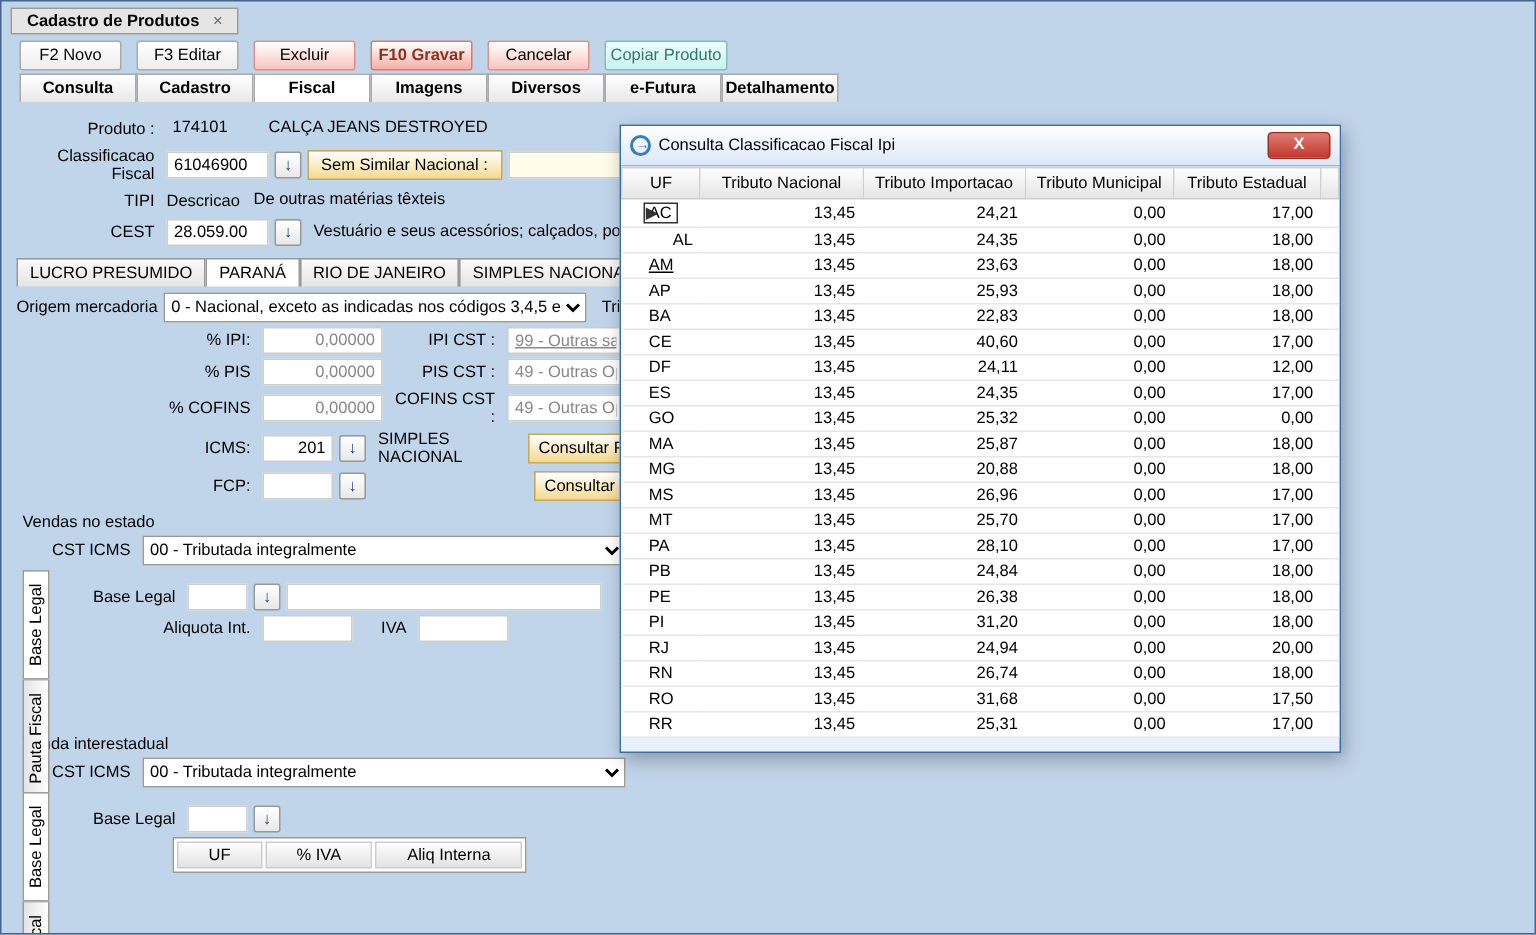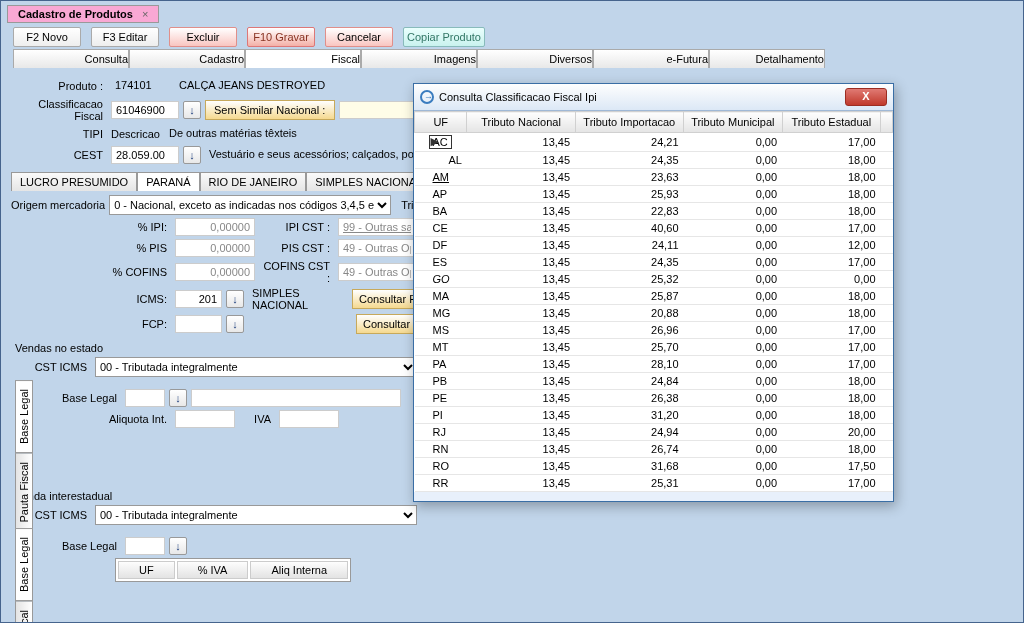--- a/index.html
+++ b/index.html
@@ -1,25 +1,25 @@
 <!DOCTYPE html>
 <html><head>
 <meta charset="utf-8">
 <style>
 * { box-sizing: border-box; font-family: Arial, sans-serif; font-size: 11px; margin: 0; padding: 0; }
 body { background: #c1d5ea; width: 1024px; height: 623px; overflow: hidden; position: relative; border: 1px solid #46648d; }
-.tab-header { background: #f9a8d4; border: 1px solid #999; display: inline-block; padding: 2px 10px; margin: 4px 0 0 6px; position: relative; }
+.tab-header { background: #e5e5e5; border: 1px solid #999; display: inline-block; padding: 2px 10px; margin: 4px 0 0 6px; position: relative; }
 .tab-close { margin-left: 6px; color: #666; cursor: pointer; }
 .toolbar { display: flex; gap: 10px; padding: 4px 12px 2px 12px; }
 .toolbar button { border: 1px solid #aaa; padding: 3px 0; width: 68px; background: linear-gradient(#fff,#eee); border-radius: 2px; cursor: pointer; }
 .toolbar button.pink { background: linear-gradient(#fff,#f9c5c0); border-color: #e08f8a; }
-.toolbar button.red { background: linear-gradient(#fff,#f4b0a7); border-color: #d77; color: #832; }
+.toolbar button.red { background: linear-gradient(#fff,#f4b0a7); border-color: #d77; color: #832; font-weight: bold; }
 .toolbar button.cyan { background: linear-gradient(#eafffd,#c9f2ee); border-color: #8bb; color: #376; }
 .subtabs { display: flex; gap: 0; padding: 0 12px; }
-.subtabs .stab { border: 1px solid #aaa; background: linear-gradient(#fff,#e8e8e8); padding: 3px 0; width: 116px; text-align: right; border-bottom: none; cursor: pointer; }
+.subtabs .stab { border: 1px solid #aaa; background: linear-gradient(#fff,#e8e8e8); padding: 3px 0; width: 78px; text-align: center; border-bottom: none; cursor: pointer; font-weight: bold; }
 .subtabs .stab.active { background: #fff; }
 .form-area { padding: 6px 10px; }
 .row { display: flex; align-items: center; margin: 3px 0; gap: 4px; }
 .lbl { text-align: right; width: 96px; padding-right: 4px; }
 .input-flat { background: #fff; border: 1px solid #ccc; padding: 2px 4px; height: 18px; }
 .readonly { border: 1px solid #ccc; background: #fff; padding: 2px 4px; height: 18px; display: inline-block; }
 .btn-yellow { background: linear-gradient(#fff,#f5d98f); border: 1px solid #c7a95b; padding: 2px 6px; height: 20px; cursor: pointer; }
 .btn-lookup { width: 18px; height: 18px; background: linear-gradient(#fff,#e8e8e8); border: 1px solid #999; border-radius: 2px; display: inline-flex; align-items: center; justify-content: center; cursor: pointer; color: #1a3b7a; font-weight: bold; }
 .innertabs { display: flex; gap: 0; margin: 8px 0 4px 0; }
 .innertabs .itab { border: 1px solid #999; background: linear-gradient(#fafafa,#e5e5e5); padding: 3px 8px; cursor: pointer; border-bottom: none; }
@@ -292,21 +292,21 @@
           </tr>
           <tr>
             <td class="uf" style="padding-left: 18px;">ES</td>
             <td class="num">13,45</td>
             <td class="num">24,35</td>
             <td class="num">0,00</td>
             <td class="num">17,00</td>
             <td></td>
           </tr>
           <tr>
-            <td class="uf" style="padding-left: 18px; font-style: italic;">GO</td>
+            <td class="uf" style="padding-left: 18px;">GO</td>
             <td class="num">13,45</td>
             <td class="num">25,32</td>
             <td class="num">0,00</td>
             <td class="num">0,00</td>
             <td></td>
           </tr>
           <tr>
             <td class="uf" style="padding-left: 18px;">MA</td>
             <td class="num">13,45</td>
             <td class="num">25,87</td>

